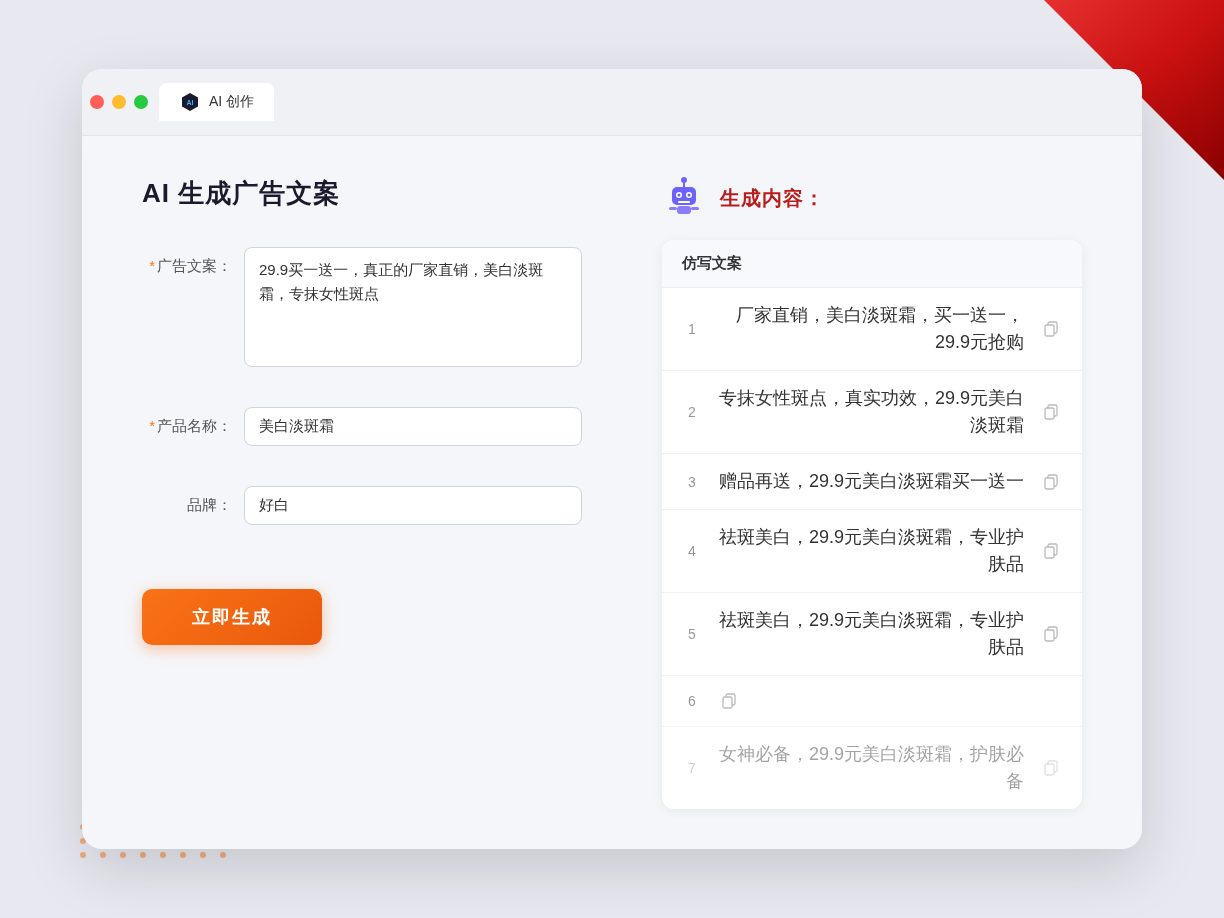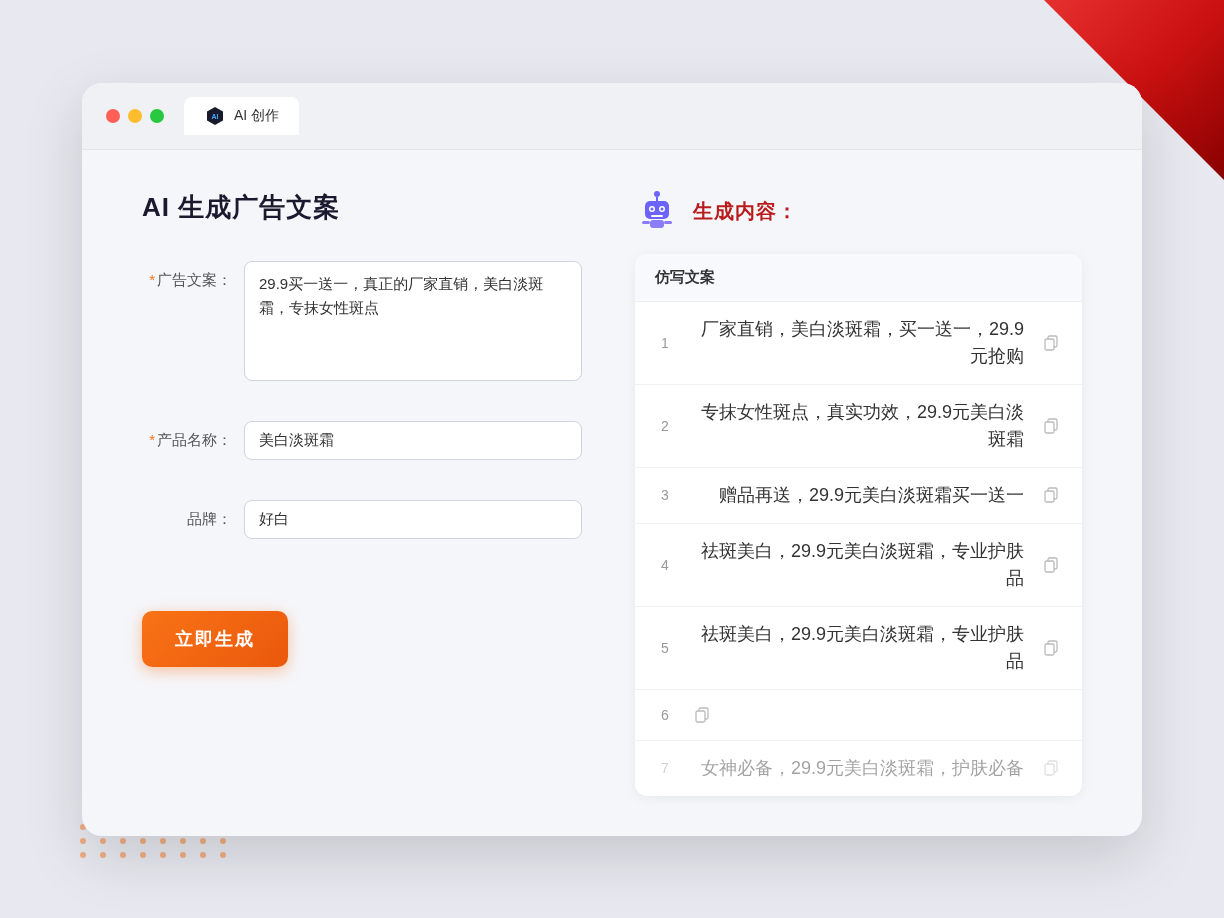--- a/index.html
+++ b/index.html
@@ -48,24 +48,24 @@
       box-shadow: 0 20px 60px rgba(0,0,0,0.15);
       position: relative;
       z-index: 1;
       overflow: hidden;
     }
 
     
     .title-bar {
       background: #f0f1f5;
       border-bottom: 1px solid #e2e4ea;
-      padding: 14px 24px;
-      display: flex;
-      align-items: center;
-      gap: 20px;
+      padding: 14px 8px;
+      display: flex;
+      align-items: center;
+      gap: 11px;
     }
     .window-controls {
       display: flex;
       gap: 8px;
       align-items: center;
     }
     .wc-btn {
       width: 14px; height: 14px;
       border-radius: 50%;
       display: inline-block;
@@ -89,21 +89,21 @@
       width: 22px; height: 22px;
       display: flex;
       align-items: center;
       justify-content: center;
     }
 
     
     .main-content {
       display: flex;
       padding: 40px 60px;
-      gap: 53px;
+      gap: 80px;
     }
 
     
     .left-panel {
       flex: 0 0 440px;
     }
 
     .page-title {
       font-size: 26px;
       font-weight: 700;
@@ -141,26 +141,26 @@
       outline: none;
       font-family: inherit;
     }
     textarea.form-input {
       resize: none;
       height: 120px;
       line-height: 1.6;
     }
 
     .generate-btn {
-      margin-top: 32px;
+      margin-top: 24px;
       background: linear-gradient(135deg, #f97316, #ea580c);
       color: #fff;
       border: none;
       border-radius: 10px;
-      padding: 16px 33px;
+      padding: 16px 50px;
       font-size: 18px;
       font-weight: 600;
       cursor: pointer;
       letter-spacing: 2px;
       box-shadow: 0 4px 15px rgba(249,115,22,0.4);
     }
 
     
     .right-panel {
       flex: 1;

